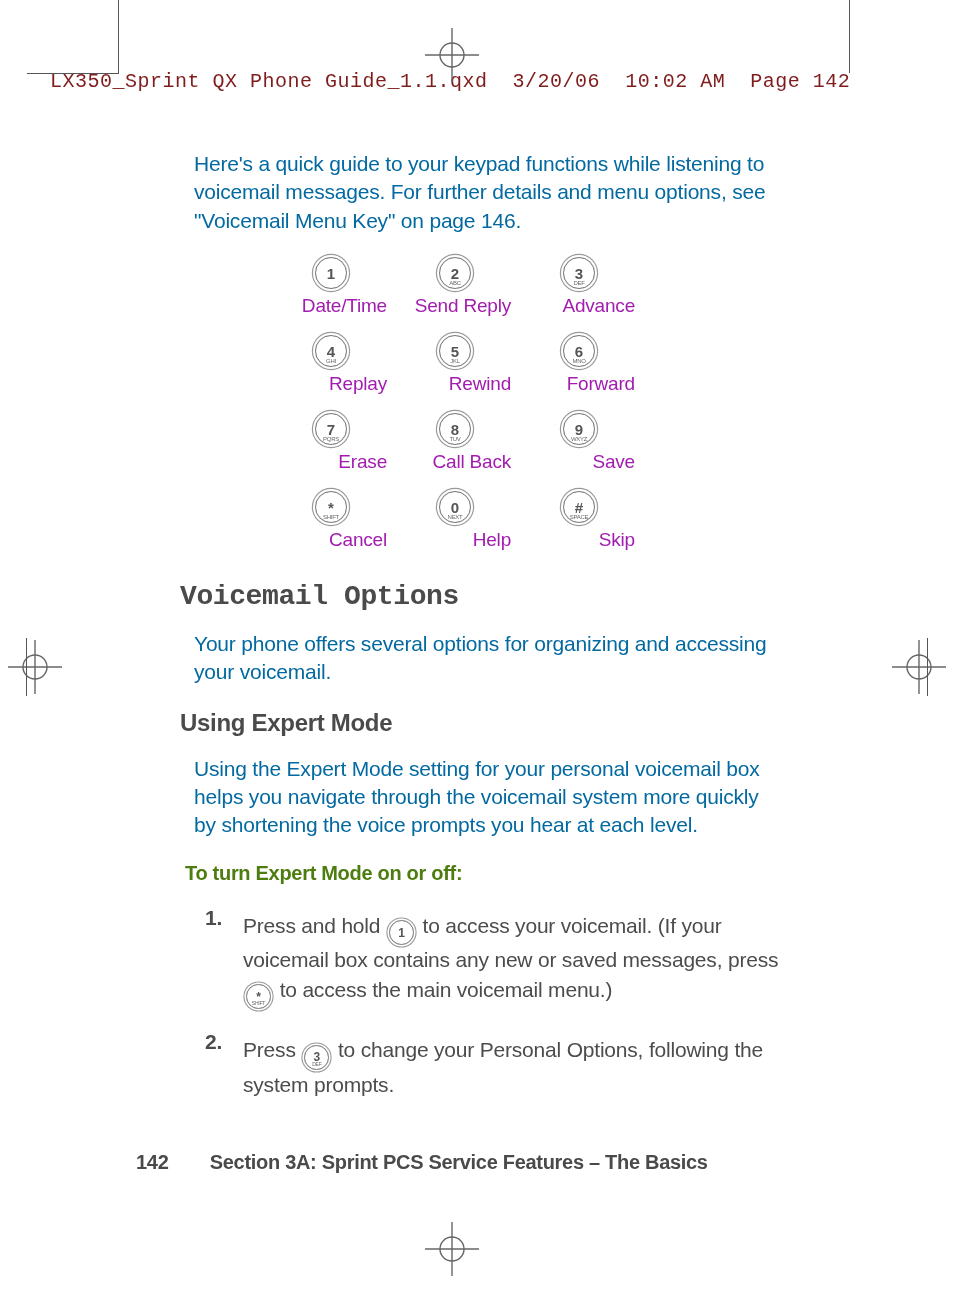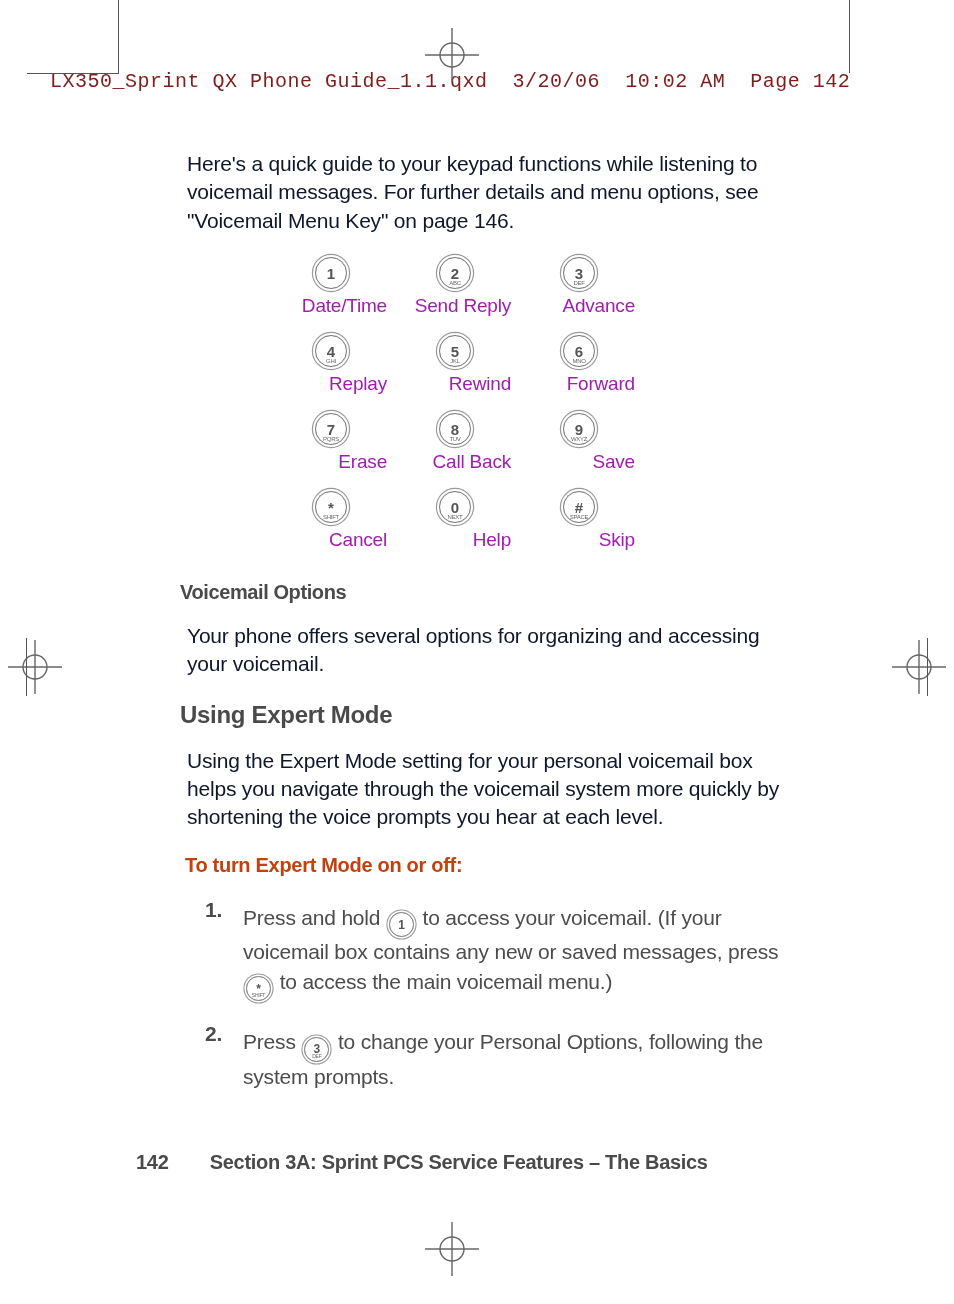--- a/index.html
+++ b/index.html
@@ -80,31 +80,32 @@
     width: 600px;
   }
   h3.section {
     font-size: 24px;
     font-weight: 700;
     color: #4a4a4a;
     margin: 0 0 18px 0;
     letter-spacing: -0.3px;
   }
   h2.section {
-    font-size: 20px;
+    font-size: 28px;
     font-weight: 700;
     color: #4a4a4a;
     margin: 30px 0 18px -5px;
     letter-spacing: -0.4px;
+    font-family: Liberation Mono, monospace;
   }
   p.body {
     font-size: 21px;
     line-height: 1.35;
-    margin: 0 0 22px 2px;
-    color: #0f172a;
+    margin: 0 0 22px 9px;
+    color: #0369a1;
     letter-spacing: -0.2px;
   }
   .keypad {
     margin: 10px 0 8px 90px;
   }
   .krow {
     display: flex;
     gap: 12px;
     margin-bottom: 18px;
   }
@@ -140,21 +141,21 @@
   }
   .klabel {
     font-size: 19px;
     color: #a21caf;
     letter-spacing: -0.2px;
     text-align: right;
   }
   .bold-lead {
     font-size: 20px;
     font-weight: 700;
-    color: #c2410c;
+    color: #4d7c0f;
     margin: 12px 0 18px 0;
     letter-spacing: -0.3px;
   }
   ol.steps {
     list-style: none;
     padding: 0;
     margin: 0 0 0 20px;
   }
   ol.steps li {
     display: flex;

